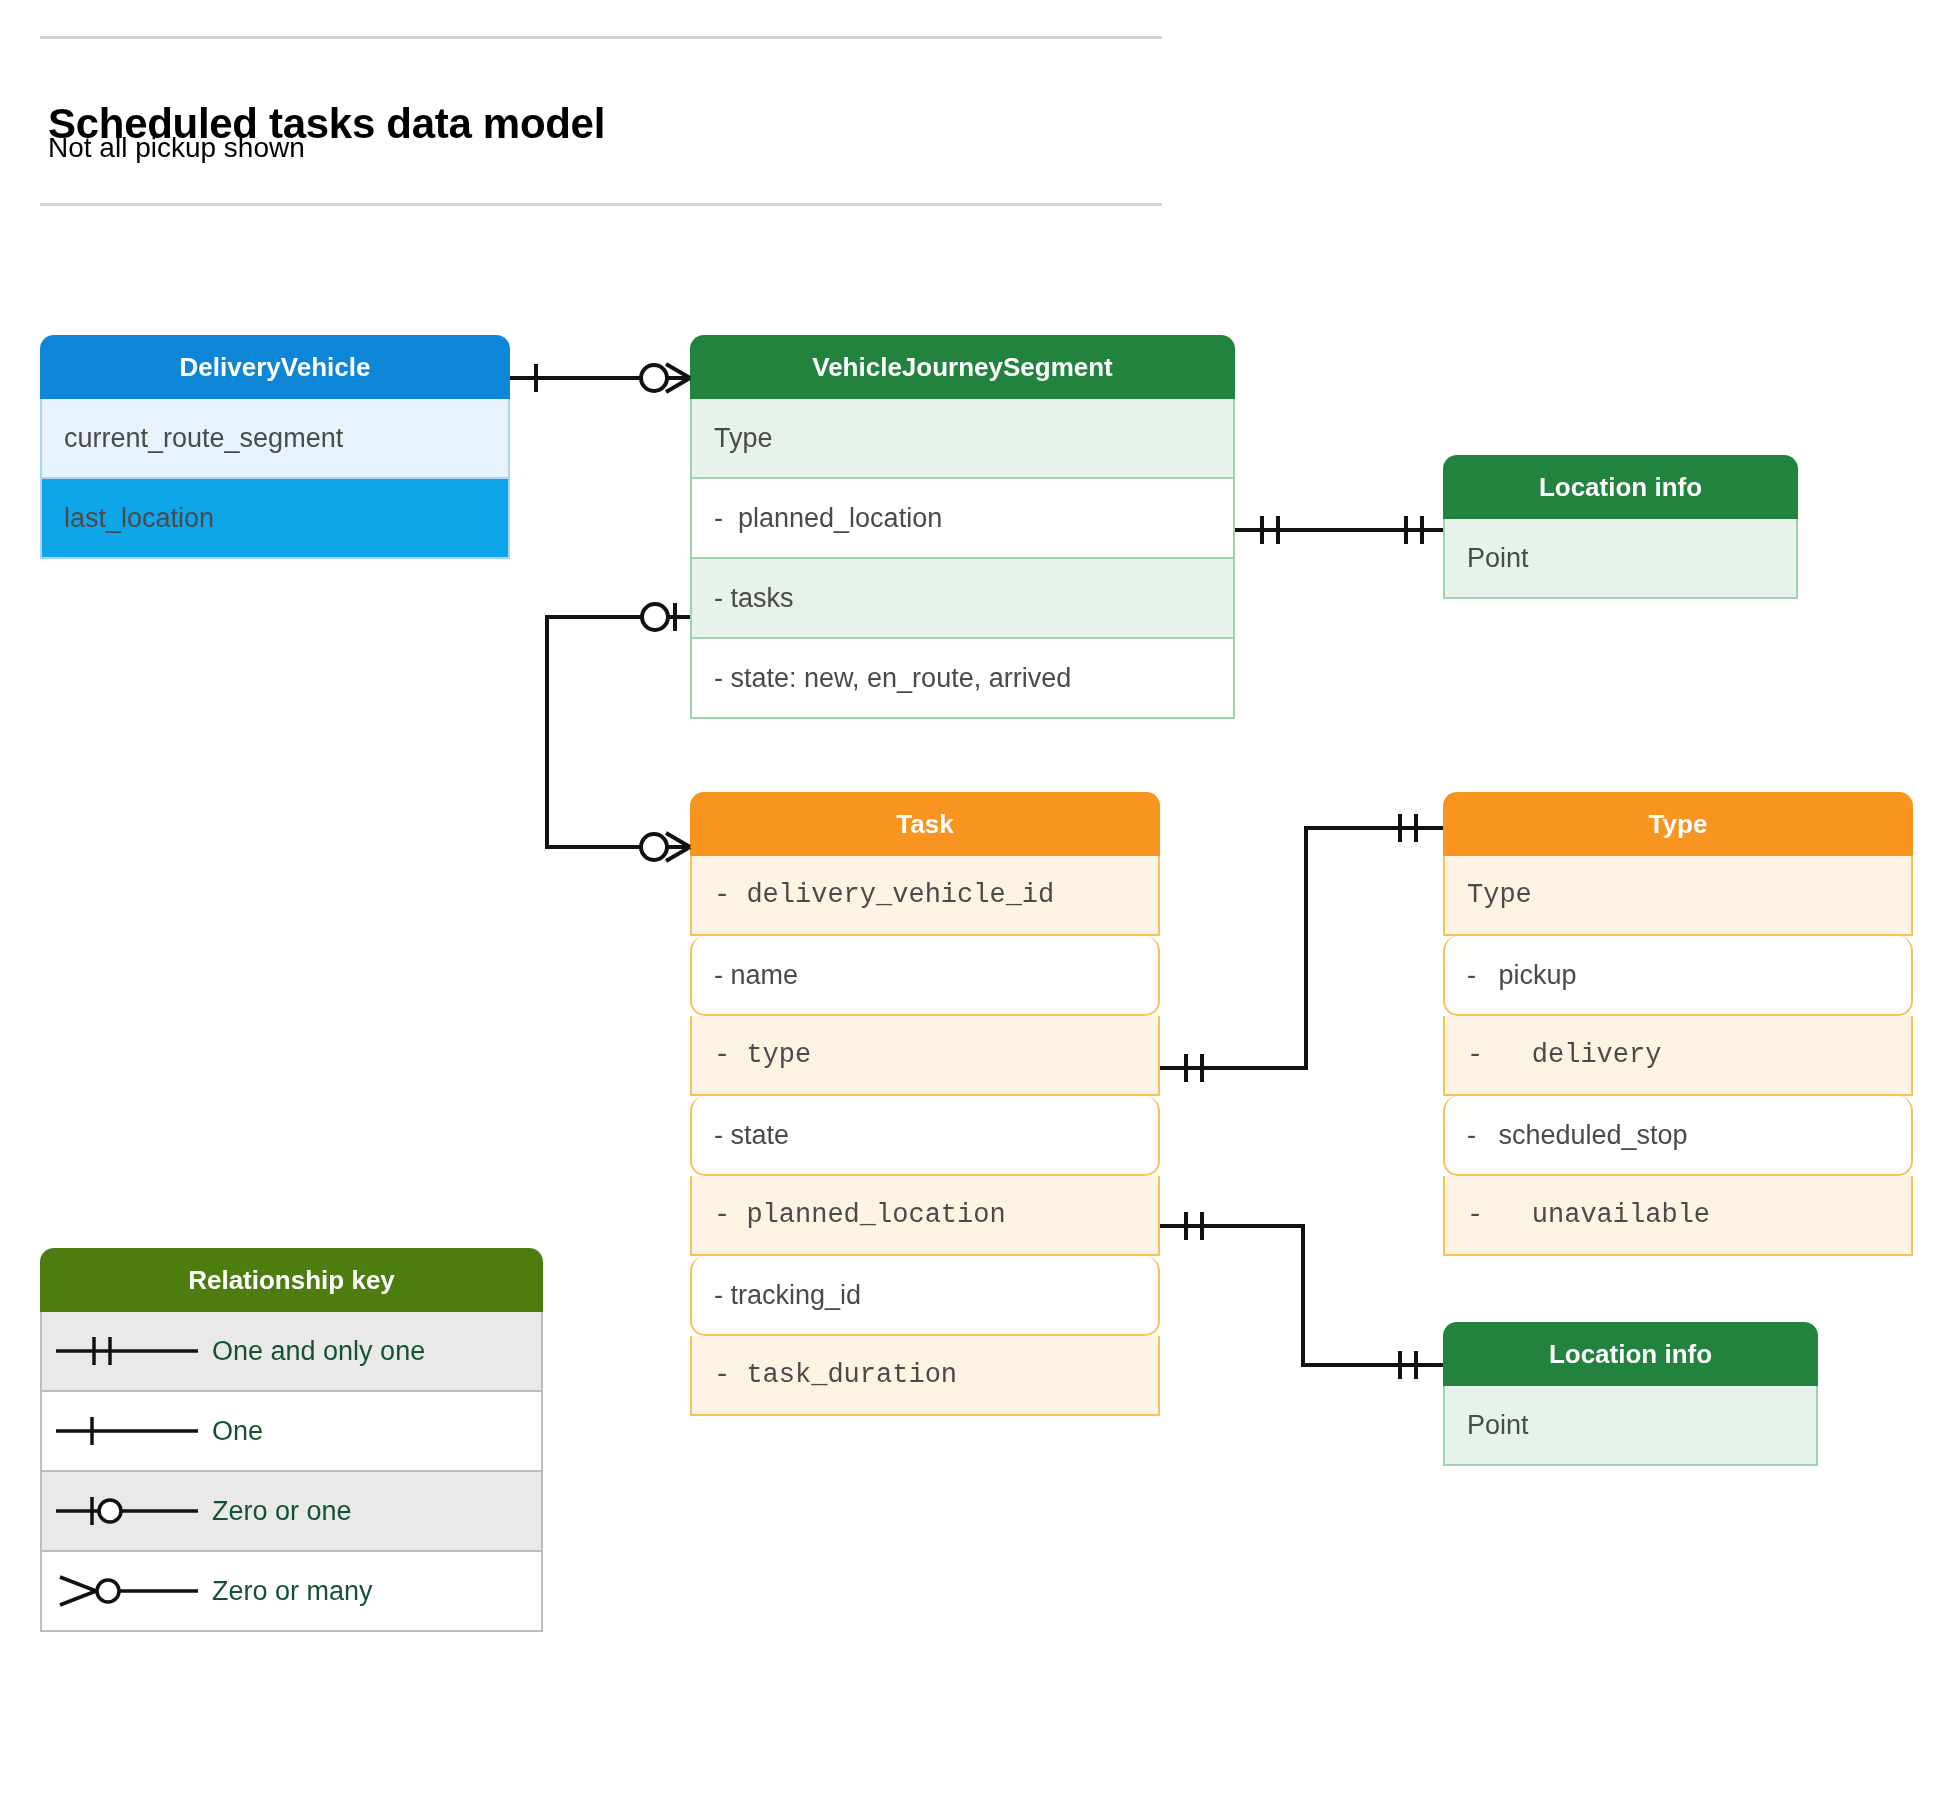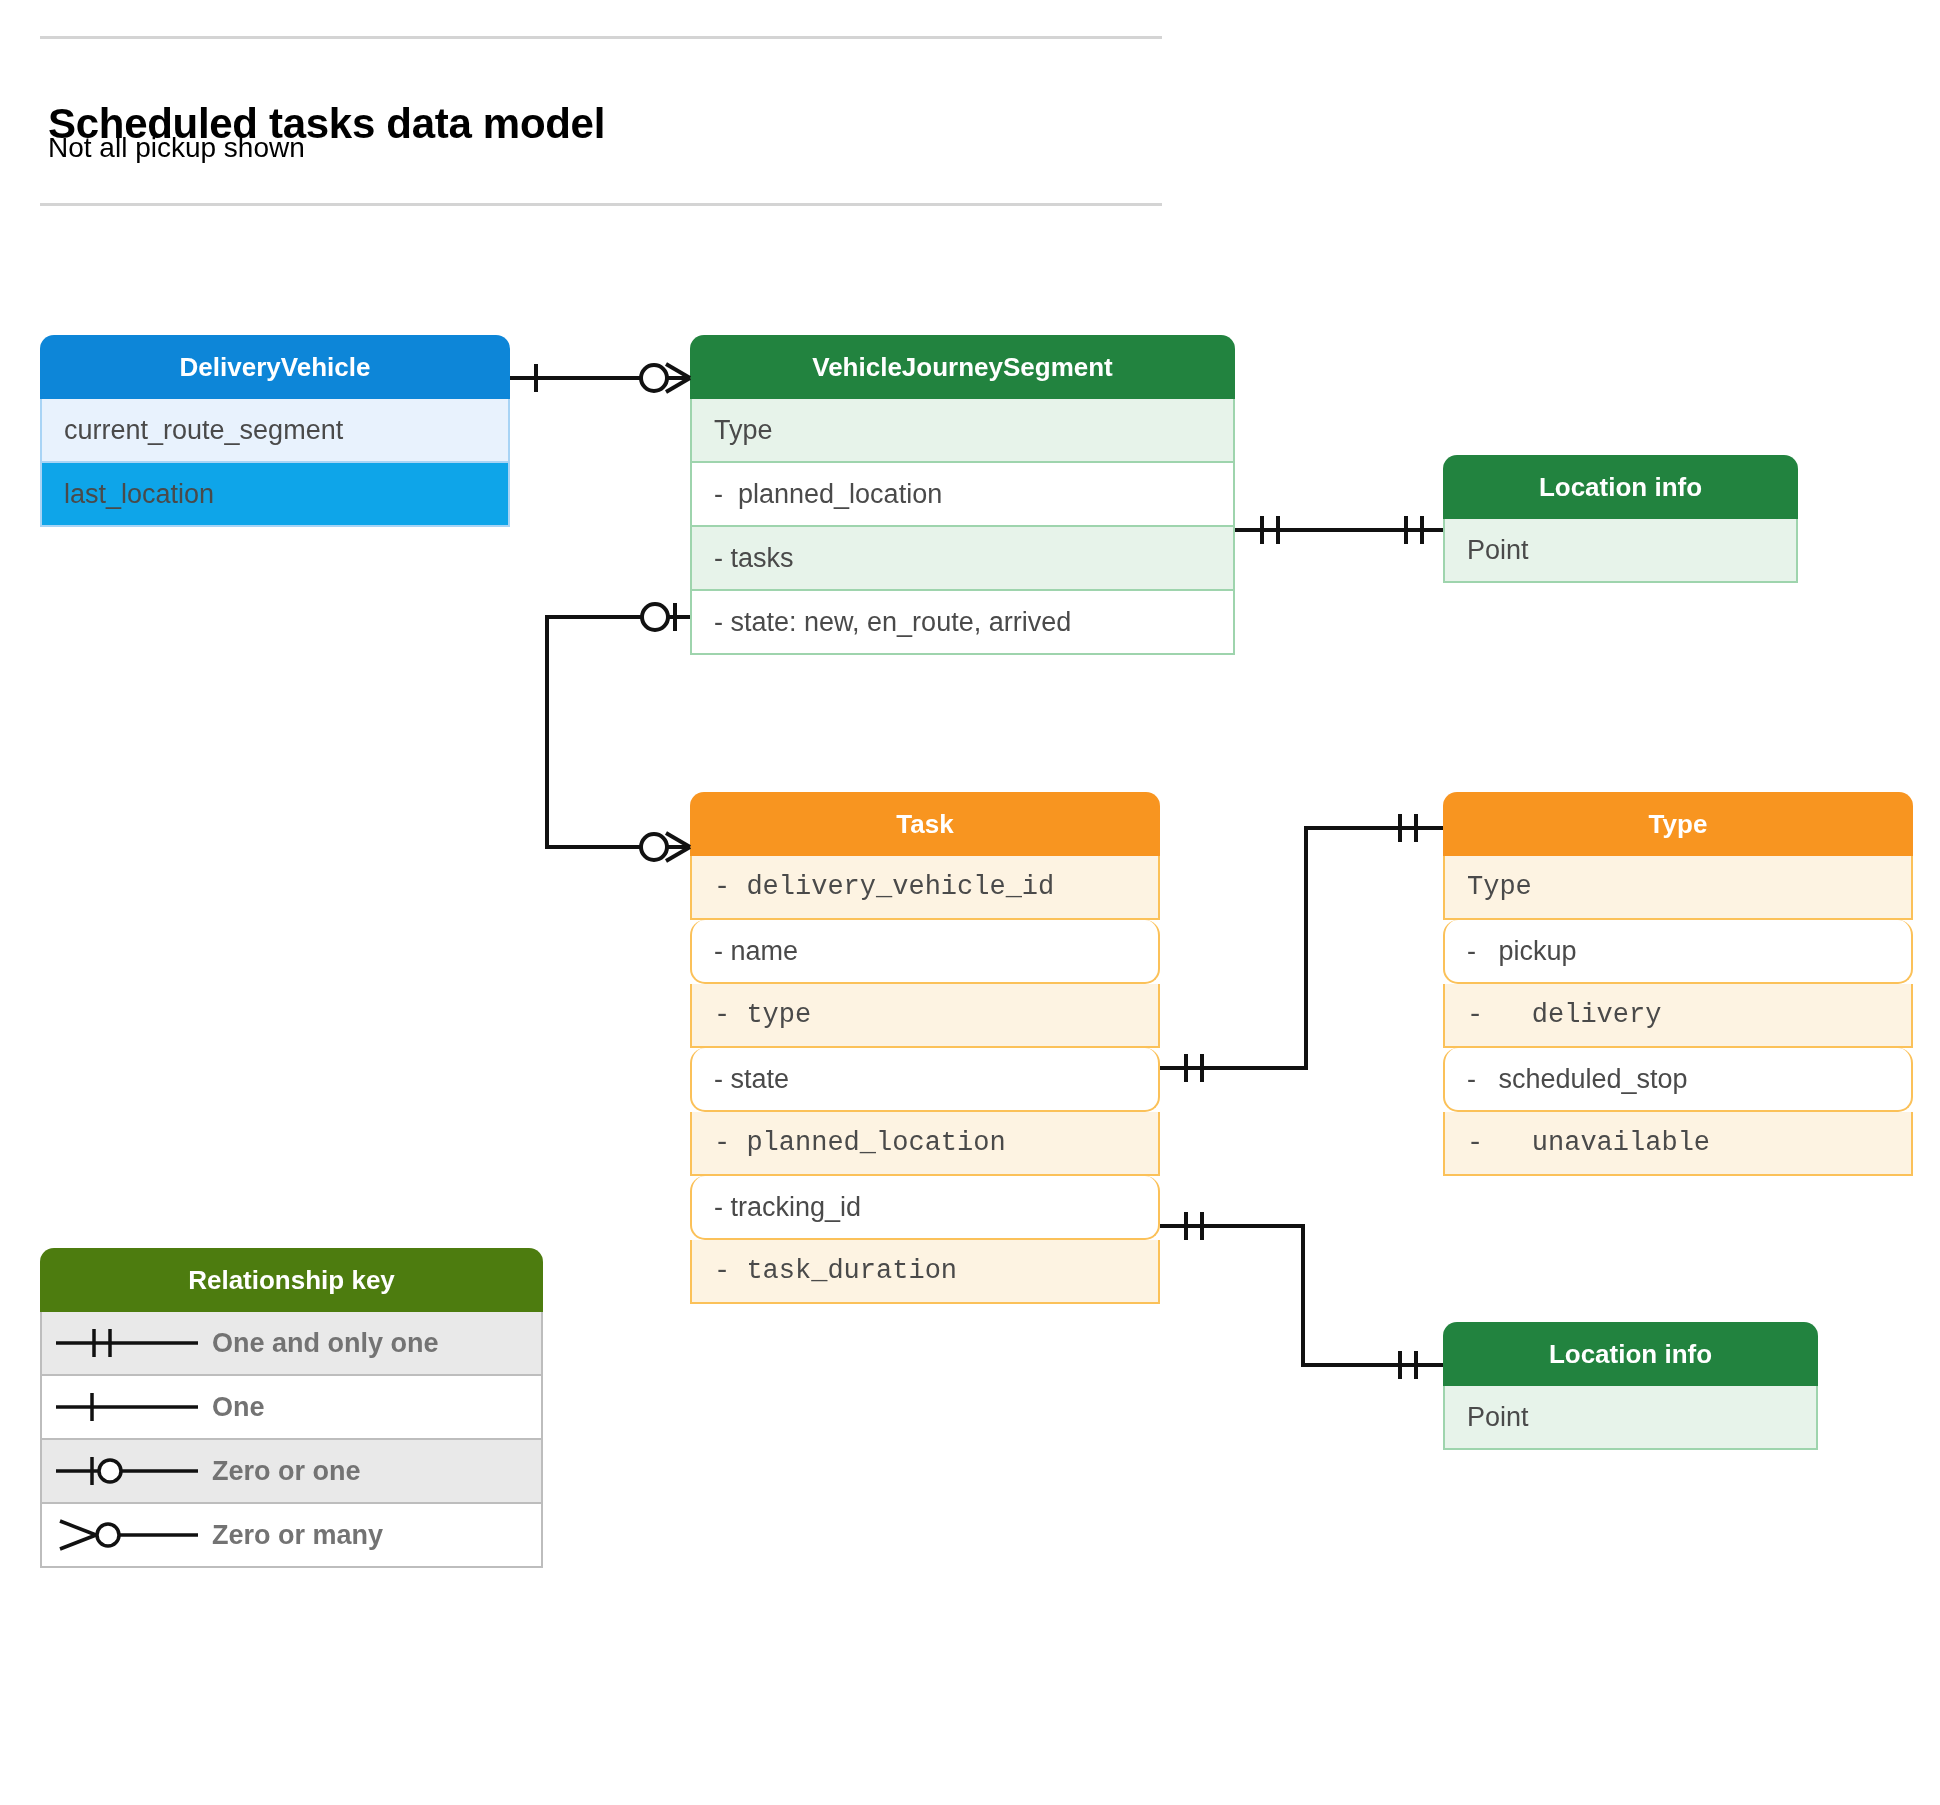--- a/index.html
+++ b/index.html
@@ -65,21 +65,21 @@
     font-size: 26px;
     font-weight: bold;
     display: flex;
     align-items: center;
     justify-content: center;
     white-space: nowrap;
   }
   .entity .row {
     box-sizing: border-box;
     width: 100%;
-    height: 64px;
+    height: 80px;
     display: flex;
     align-items: center;
     padding-left: 22px;
     font-size: 27px;
     color: #4a4a4a;
     white-space: pre;
     border-left-width: 2px;
     border-right-width: 2px;
     border-bottom-width: 2px;
     border-top-width: 0;
@@ -112,21 +112,21 @@
 
   .legend-row { padding-left: 0 !important; }
   .legend-sym {
     width: 170px;
     min-width: 170px;
     height: 100%;
     display: flex;
     align-items: center;
     justify-content: center;
   }
-  .legend-label { font-size: 27px; color: #737373; font-weight: bold; }
+  .legend-label { font-size: 27px; color: #14532d; }
 
   
   #wires {
     position: absolute;
     left: 0; top: 0;
     width: 1940px;
     height: 1805px;
     pointer-events: none;
   }
 </style>

